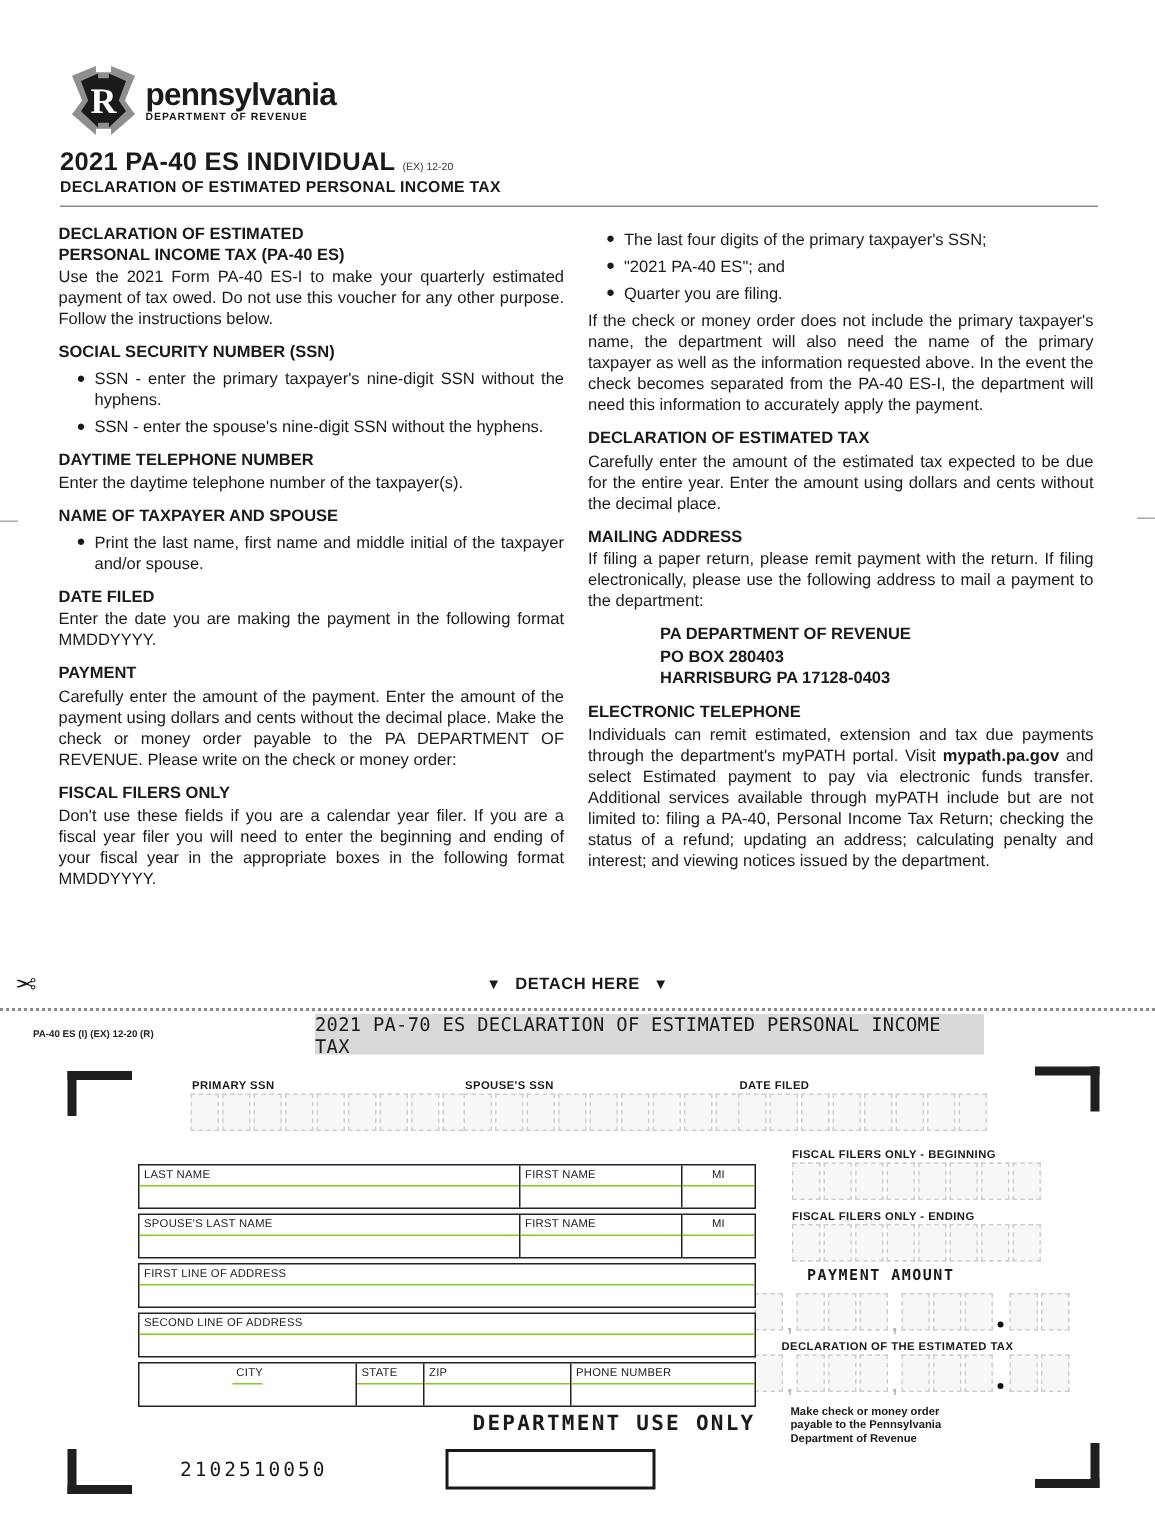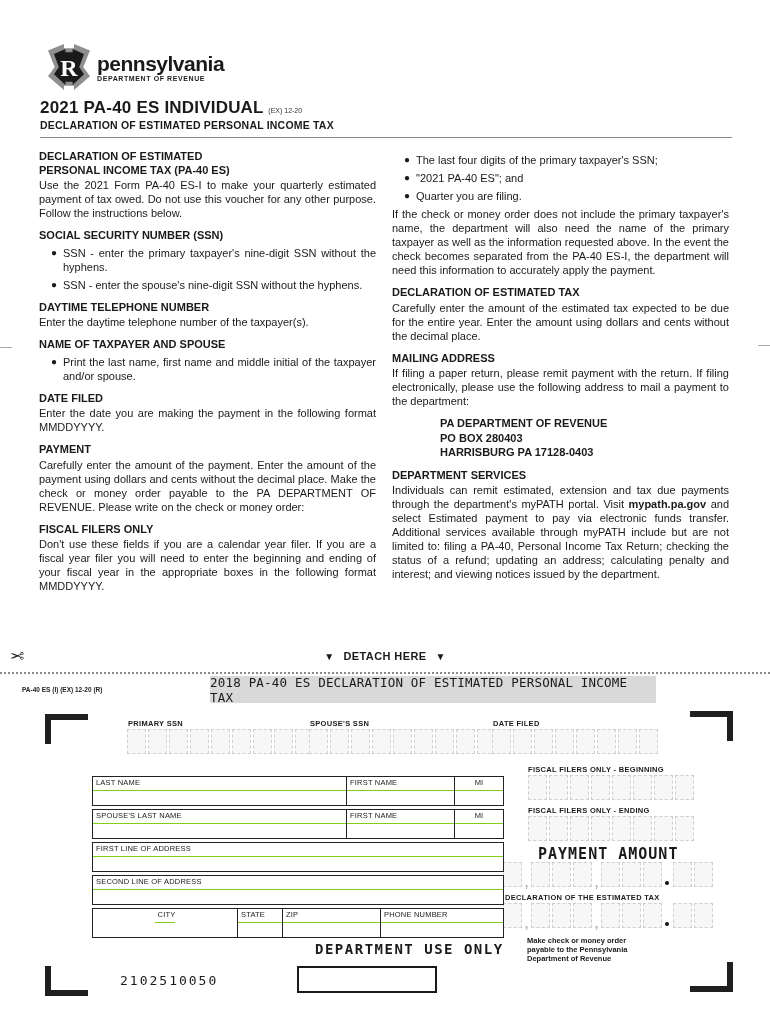--- a/index.html
+++ b/index.html
@@ -58,21 +58,21 @@
   
   .vtable{position:absolute;left:92px;top:776px;width:412px;}
   .trow{display:flex;border:1px solid #222;margin-bottom:3px;background:#fff;}
   .tcell{display:flex;flex-direction:column;border-right:1px solid #222;}
   .tcell:last-child{border-right:none;}
   .tlabel{height:12px;border-bottom:1px solid #84cc16;font-size:7.5px;font-weight:normal;
     padding:1px 0 0 3px;letter-spacing:0.2px;white-space:nowrap;overflow:hidden;}
   .tlabel.center{text-align:center;padding-left:0;}
   .tblank{height:14px;}
   
-  .payment-amount-title{position:absolute;left:538px;top:845px;font-size:15px;font-weight:bold;letter-spacing:1px;}
+  .payment-amount-title{position:absolute;left:538px;top:845px;font-size:10px;font-weight:bold;letter-spacing:1px;}
   .dept-use{position:absolute;left:277px;top:941px;font-size:14px;font-weight:bold;letter-spacing:1.5px;margin-left:38px;}
   .dept-box{position:absolute;left:297px;top:966px;width:136px;height:23px;border:2px solid #1a1a1a;background:#fff;}
   .form-number{position:absolute;left:120px;top:973px;font-size:13px;letter-spacing:2px;}
   .check-note{position:absolute;left:527px;top:936px;font-size:7.5px;font-weight:bold;line-height:9px;}
   .fold{position:absolute;width:12px;border-top:1px solid #aaa;}
 </style>
 </head>
 <body>
 
 <div class="page">
@@ -179,39 +179,39 @@
           </div>
           <p><span>If filing a paper return, please remit payment with the return. If filing electronically, please use the following address to mail a payment to the department:</span></p>
           <div class="addr">
             <div>PA DEPARTMENT OF REVENUE</div>
             <div>PO BOX 280403</div>
             <div>HARRISBURG PA  17128-0403</div>
           </div>
         </div>
         <div class="section">
           <div class="sec-heading">
-            <div>DEPARTMENT SERVICES</div>
+            <div>ELECTRONIC TELEPHONE</div>
           </div>
           <p><span>Individuals can remit estimated, extension and tax due payments through the department's myPATH portal. Visit </span><span class="bold">mypath.pa.gov</span><span> and select Estimated payment to pay via electronic funds transfer. Additional services available through myPATH include but are not limited to: filing a PA-40, Personal Income Tax Return; checking the status of a refund; updating an address; calculating penalty and interest; and viewing notices issued by the department.</span></p>
         </div>
       </div>
   </div>
 
   <div class="fold" style="left:0;top:347px;"></div>
   <div class="fold" style="right:0;top:345px;"></div>
 
   <div class="scissors">✂</div>
   <div class="detach-row">
     <span class="arrow">▼</span><span>DETACH HERE</span><span class="arrow">▼</span>
   </div>
   <div class="cutline"></div>
 
   <div class="form-code">PA-40 ES (I) (EX) 12-20 (R)</div>
   <div class="banner">
-    <span class="ocr">2018 PA-40 ES DECLARATION OF ESTIMATED PERSONAL INCOME TAX</span>
+    <span class="ocr">2021 PA-70 ES DECLARATION OF ESTIMATED PERSONAL INCOME TAX</span>
   </div>
 
   <div class="corner c-tl"></div>
   <div class="corner c-tr"></div>
   <div class="corner c-bl"></div>
   <div class="corner c-br"></div>
 
   <div class="vlabel" style="left:128px;top:719px;">PRIMARY SSN</div>
   <div class="boxrow" style="left:127px;top:729px;">
       <div class="ebox"></div>
@@ -283,21 +283,21 @@
       <div class="ebox"></div>
       <div class="sep-comma">,</div>
       <div class="ebox"></div>
       <div class="ebox"></div>
       <div class="ebox"></div>
       <div class="sep-dot"></div>
       <div class="ebox"></div>
       <div class="ebox"></div>
     </div>
 
-  <div class="vlabel" style="left:505px;top:893px;">DECLARATION OF THE ESTIMATED TAX</div>
+  <div class="vlabel" style="left:505px;top:893px;padding-left:16px;">DECLARATION OF THE ESTIMATED TAX</div>
   <div class="boxrow" style="left:503px;top:903px;">
       <div class="ebox"></div>
       <div class="sep-comma">,</div>
       <div class="ebox"></div>
       <div class="ebox"></div>
       <div class="ebox"></div>
       <div class="sep-comma">,</div>
       <div class="ebox"></div>
       <div class="ebox"></div>
       <div class="ebox"></div>

